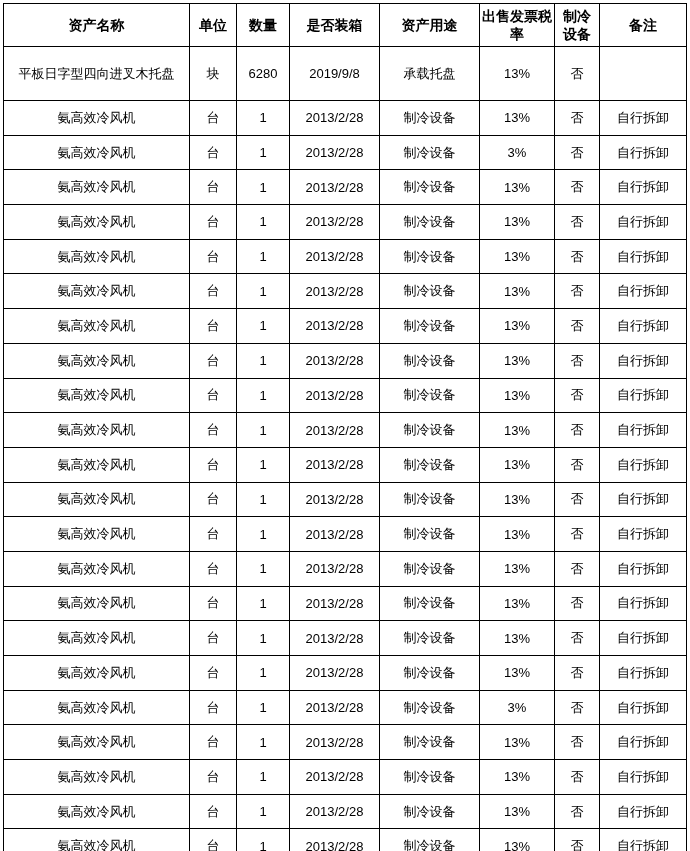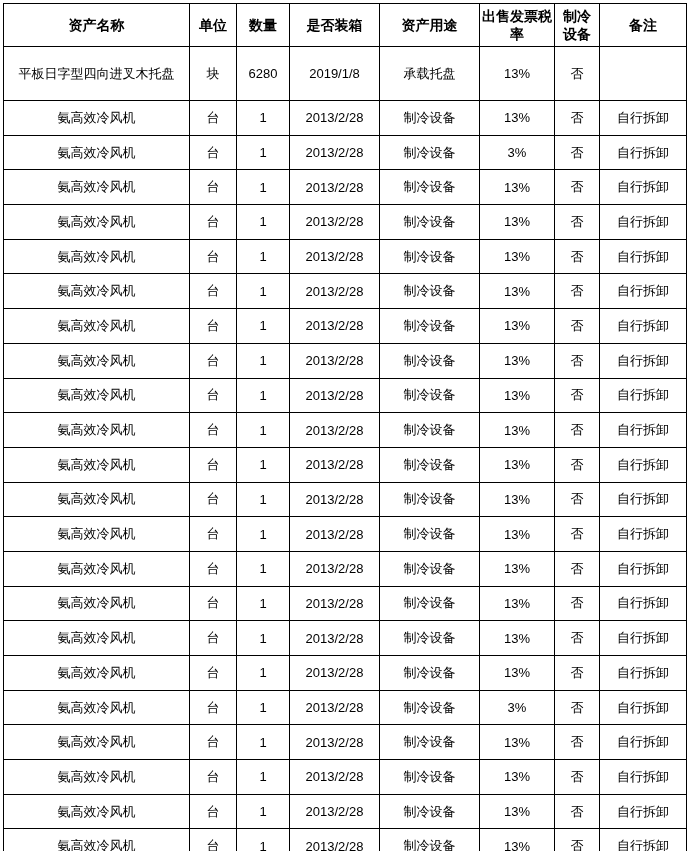--- a/index.html
+++ b/index.html
@@ -76,21 +76,21 @@
         <th class="wrap">出售发票税率</th>
         <th class="wrap">制冷设备</th>
         <th>备注</th>
       </tr>
     </thead>
     <tbody id="table-body">
         <tr class="first-row">
           <td>平板日字型四向进叉木托盘</td>
           <td>块</td>
           <td>6280</td>
-          <td>2019/1/8</td>
+          <td>2019/9/8</td>
           <td>承载托盘</td>
           <td>13%</td>
           <td>否</td>
           <td></td>
         </tr>
         <tr>
           <td>氨高效冷风机</td>
           <td>台</td>
           <td>1</td>
           <td>2013/2/28</td>

